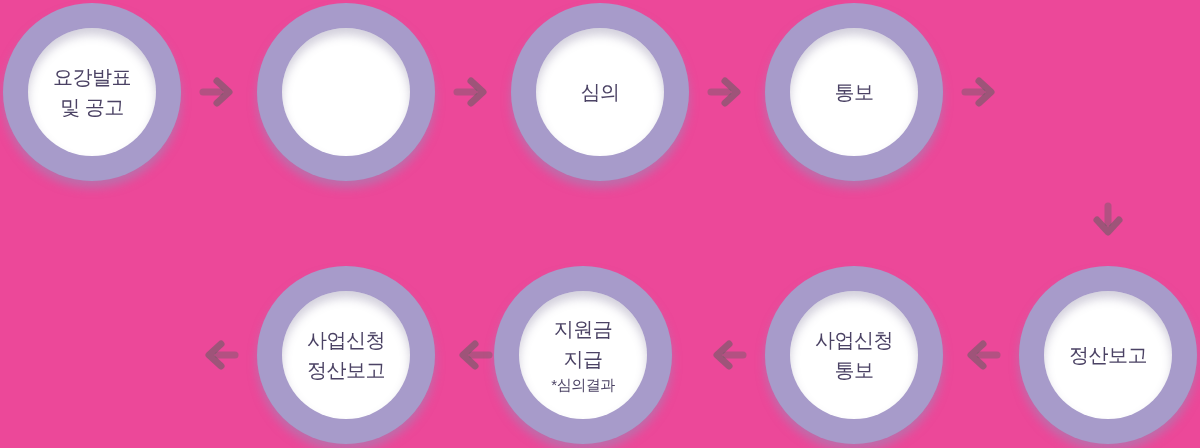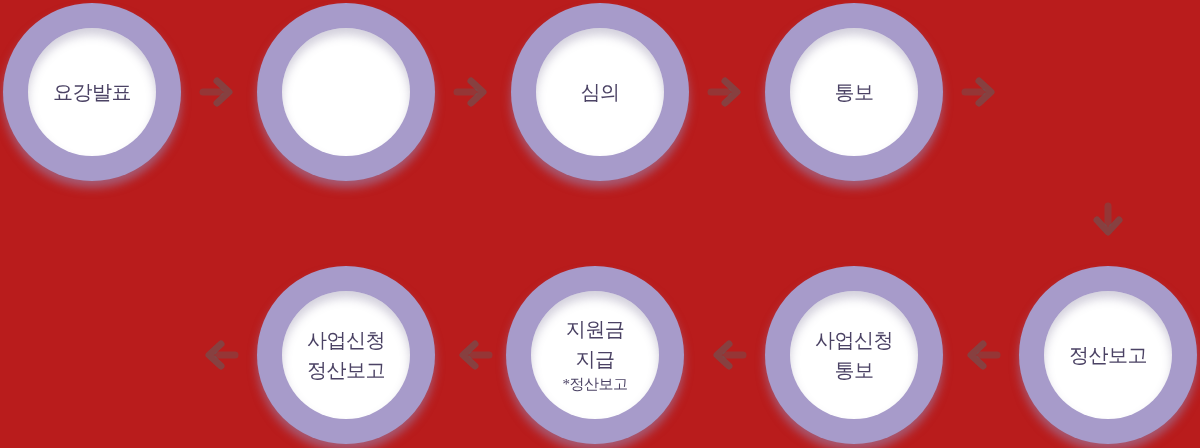--- a/index.html
+++ b/index.html
@@ -2,21 +2,21 @@
 <html><head>
 <meta charset="utf-8">
 <style>
   * { margin:0; padding:0; box-sizing:border-box; }
   html,body { background:#ffffff; }
   body { font-family:"Liberation Sans","DejaVu Sans",sans-serif; }
 
   .canvas {
     position:relative;
     width:1200px; height:448px;
-    background:#b91c1c;
+    background:#ec4899;
     overflow:hidden;
   }
 
   
   .step {
     position:absolute;
     width:178px; height:178px;
     border-radius:50%;
     background:#a79bca;
     box-shadow:0 7px 10px rgba(152,140,186,0.55);
@@ -46,21 +46,21 @@
   .arrow.down  { transform:rotate(90deg); }
 
   
   .r1c1 { left:3px;    top:3px; }
   .r1c2 { left:257px;  top:3px; }
   .r1c3 { left:511px;  top:3px; }
   .r1c4 { left:765px;  top:3px; }
   .r1c5 { left:1019px; top:3px; }
   .r2c1 { left:3px;    top:266px; }
   .r2c2 { left:257px;  top:266px; }
-  .r2c3 { left:506px;  top:266px;font-family:Liberation Serif, serif; }
+  .r2c3 { left:494px;  top:266px; }
   .r2c4 { left:765px;  top:266px; }
   .r2c5 { left:1019px; top:266px; }
 
   .a-t1 { left:198px; top:75px; }
   .a-t2 { left:452px; top:75px; }
   .a-t3 { left:706px; top:75px; }
   .a-t4 { left:960px; top:75px; }
   .a-dn { left:1087px; top:205px; }
   .a-b1 { left:198px; top:338px; }
   .a-b2 { left:452px; top:338px; }
@@ -69,20 +69,21 @@
 </style>
 </head>
 <body>
 
 <div class="canvas">
 
   <div class="step r1c1">
     <div class="step-inner">
       <div class="label">
         <span class="ln">요강발표</span>
+        <span class="ln">및 공고</span>
       </div>
     </div>
   </div>
 
   <div class="step r1c2">
     <div class="step-inner">
       <div class="label">
       </div>
     </div>
   </div>
@@ -119,21 +120,21 @@
         <span class="ln">통보</span>
       </div>
     </div>
   </div>
 
   <div class="step r2c3">
     <div class="step-inner">
       <div class="label">
         <span class="ln">지원금</span>
         <span class="ln">지급</span>
-        <span class="ln small">*정산보고</span>
+        <span class="ln small">*심의결과</span>
       </div>
     </div>
   </div>
 
   <div class="step r2c2">
     <div class="step-inner">
       <div class="label">
         <span class="ln">사업신청</span>
         <span class="ln">정산보고</span>
       </div>

